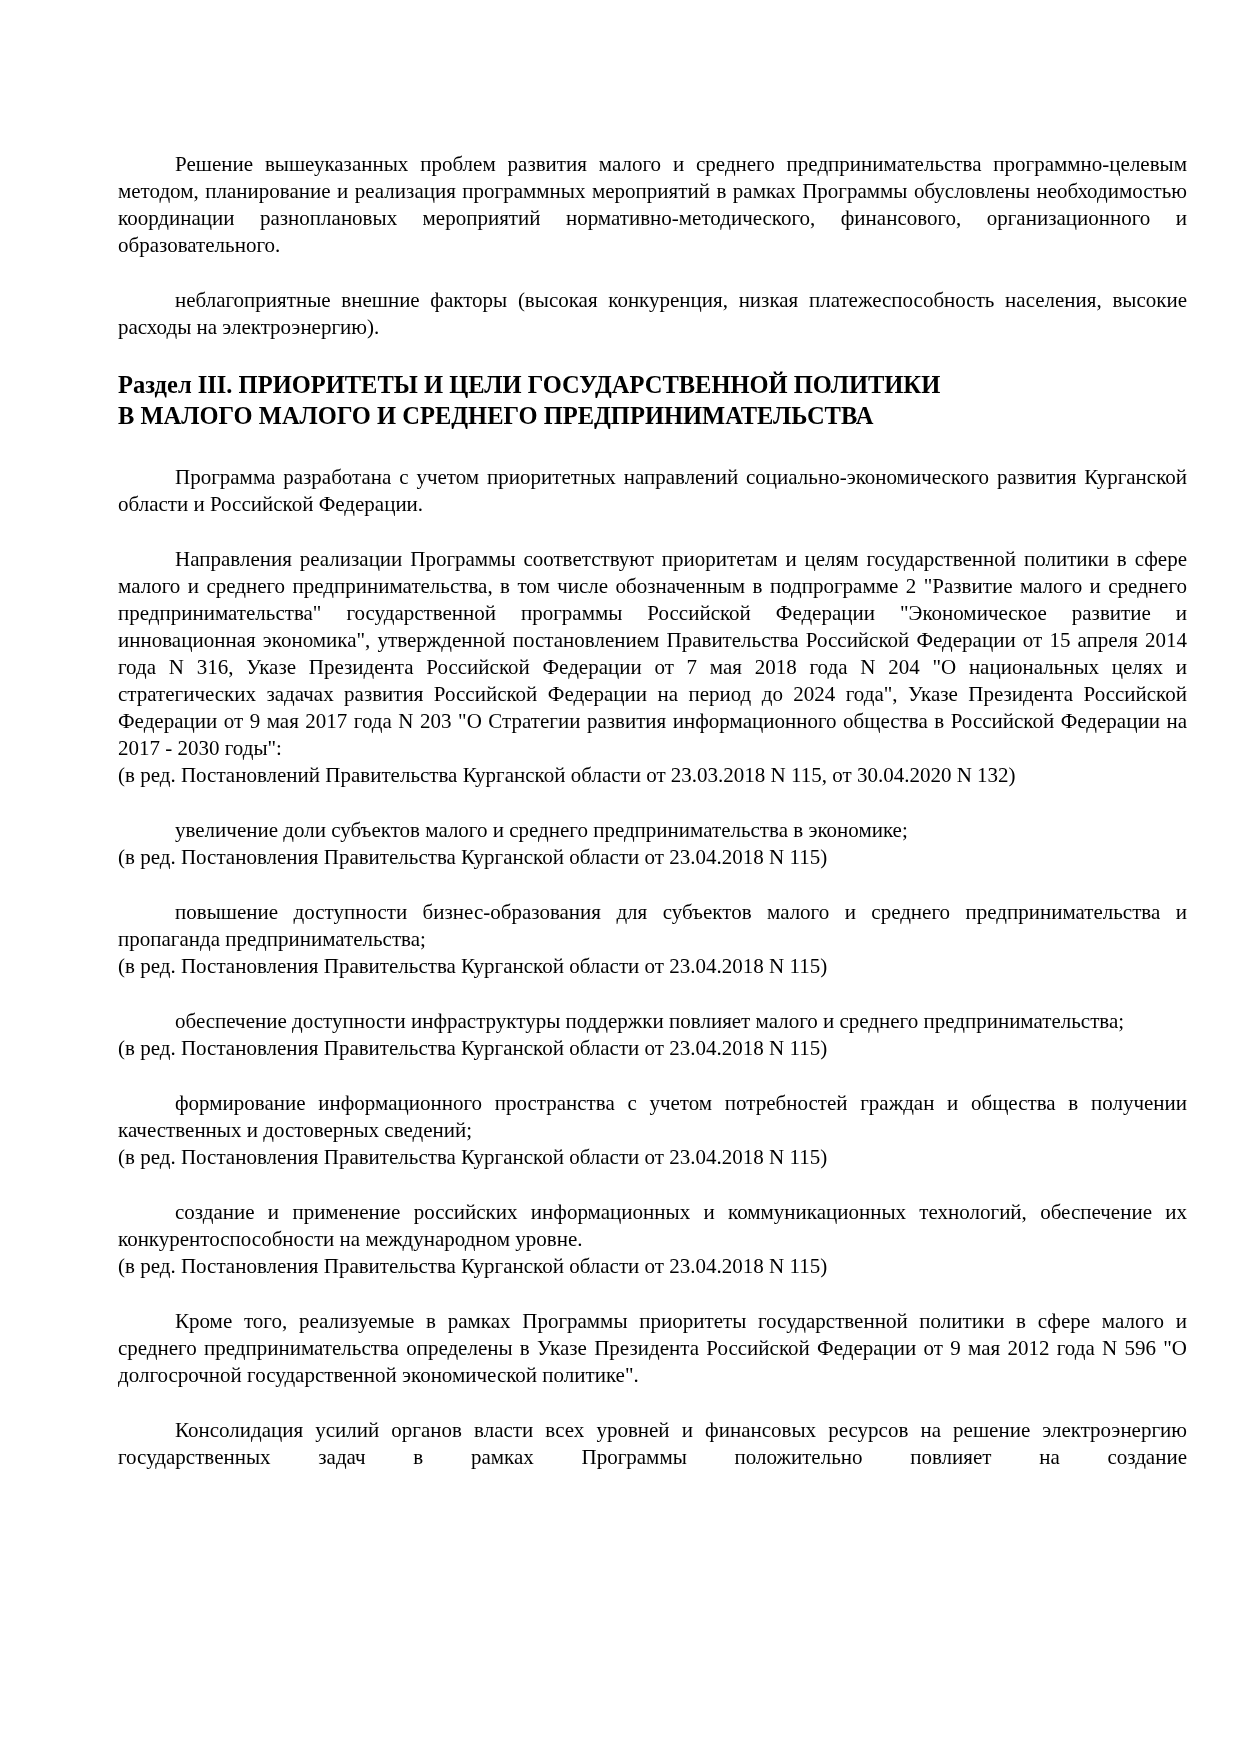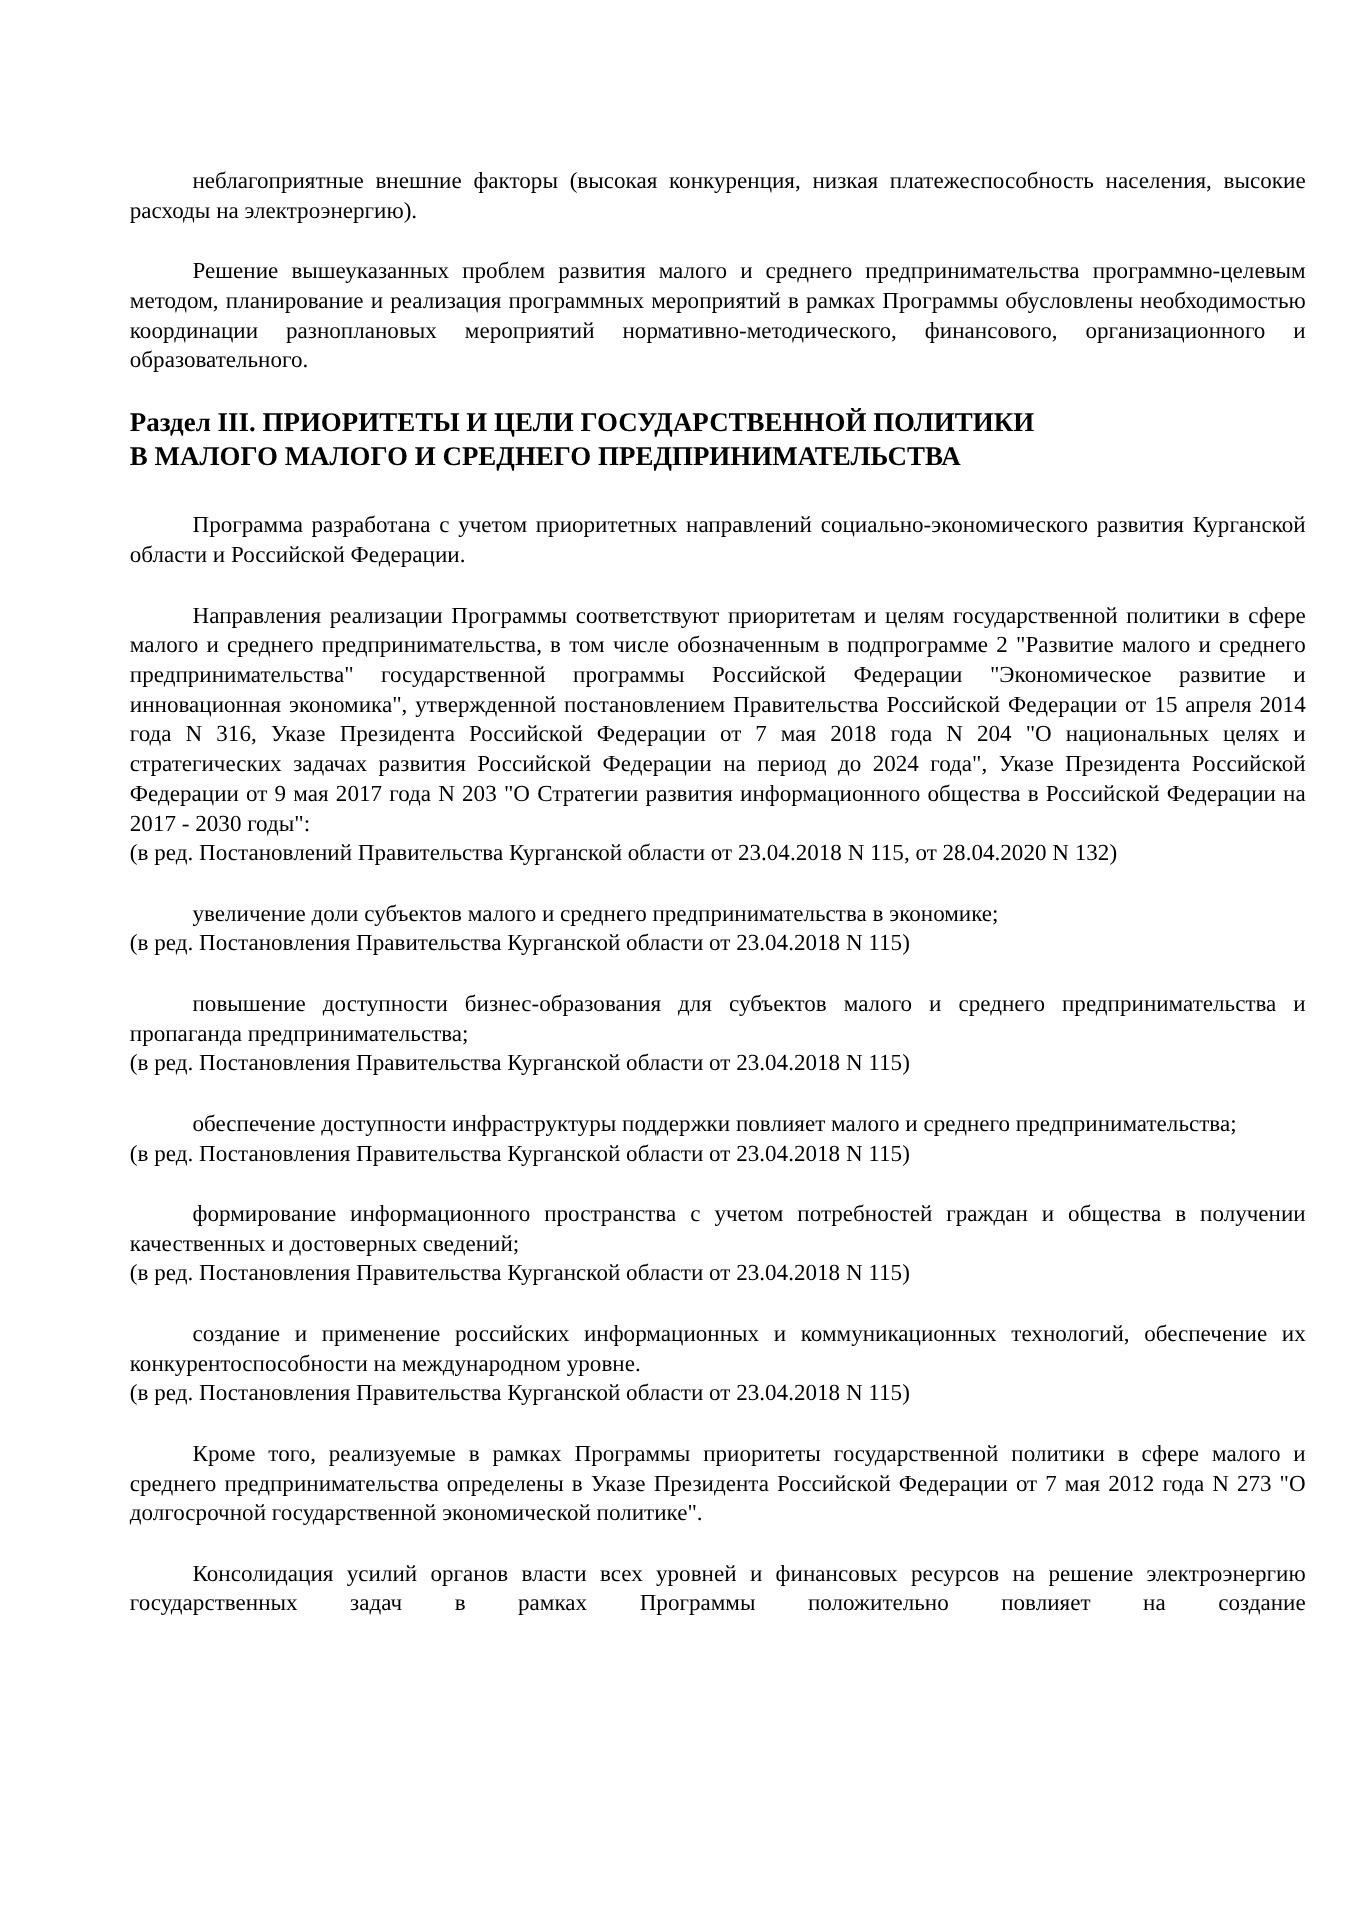--- a/index.html
+++ b/index.html
@@ -49,39 +49,39 @@
     .heading div {
       margin: 0;
     }
   </style>
 </head>
 <body>
 
 <div class="page">
 
   <div class="para">
-    <p class="indent">неблагоприятные внешние факторы (высокая конкуренция, низкая платежеспособность населения, высокие расходы на электроэнергию).</p>
+    <p class="indent">Решение вышеуказанных проблем развития малого и среднего предпринимательства программно-целевым методом, планирование и реализация программных мероприятий в рамках Программы обусловлены необходимостью координации разноплановых мероприятий нормативно-методического, финансового, организационного и образовательного.</p>
   </div>
 
   <div class="para">
-    <p class="indent">Решение вышеуказанных проблем развития малого и среднего предпринимательства программно-целевым методом, планирование и реализация программных мероприятий в рамках Программы обусловлены необходимостью координации разноплановых мероприятий нормативно-методического, финансового, организационного и образовательного.</p>
+    <p class="indent">неблагоприятные внешние факторы (высокая конкуренция, низкая платежеспособность населения, высокие расходы на электроэнергию).</p>
   </div>
 
   <div class="heading">
     <div>Раздел III. ПРИОРИТЕТЫ И ЦЕЛИ ГОСУДАРСТВЕННОЙ ПОЛИТИКИ</div>
     <div>В МАЛОГО МАЛОГО И СРЕДНЕГО ПРЕДПРИНИМАТЕЛЬСТВА</div>
   </div>
 
   <div class="para">
     <p class="indent">Программа разработана с учетом приоритетных направлений социально-экономического развития Курганской области и Российской Федерации.</p>
   </div>
 
   <div class="para">
     <p class="indent">Направления реализации Программы соответствуют приоритетам и целям государственной политики в сфере малого и среднего предпринимательства, в том числе обозначенным в подпрограмме 2 "Развитие малого и среднего предпринимательства" государственной программы Российской Федерации "Экономическое развитие и инновационная экономика", утвержденной постановлением Правительства Российской Федерации от 15 апреля 2014 года N 316, Указе Президента Российской Федерации от 7 мая 2018 года N 204 "О национальных целях и стратегических задачах развития Российской Федерации на период до 2024 года", Указе Президента Российской Федерации от 9 мая 2017 года N 203 "О Стратегии развития информационного общества в Российской Федерации на 2017 - 2030 годы":</p>
-    <p class="amend">(в ред. Постановлений Правительства Курганской области от 23.04.2018 N 115, от 28.04.2020 N 132)</p>
+    <p class="amend">(в ред. Постановлений Правительства Курганской области от 23.03.2018 N 115, от 30.04.2020 N 132)</p>
   </div>
 
   <div class="para">
     <p class="indent">увеличение доли субъектов малого и среднего предпринимательства в экономике;</p>
     <p class="amend">(в ред. Постановления Правительства Курганской области от 23.04.2018 N 115)</p>
   </div>
 
   <div class="para">
     <p class="indent">повышение доступности бизнес-образования для субъектов малого и среднего предпринимательства и пропаганда предпринимательства;</p>
     <p class="amend">(в ред. Постановления Правительства Курганской области от 23.04.2018 N 115)</p>
@@ -96,20 +96,20 @@
     <p class="indent">формирование информационного пространства с учетом потребностей граждан и общества в получении качественных и достоверных сведений;</p>
     <p class="amend">(в ред. Постановления Правительства Курганской области от 23.04.2018 N 115)</p>
   </div>
 
   <div class="para">
     <p class="indent">создание и применение российских информационных и коммуникационных технологий, обеспечение их конкурентоспособности на международном уровне.</p>
     <p class="amend">(в ред. Постановления Правительства Курганской области от 23.04.2018 N 115)</p>
   </div>
 
   <div class="para">
-    <p class="indent">Кроме того, реализуемые в рамках Программы приоритеты государственной политики в сфере малого и среднего предпринимательства определены в Указе Президента Российской Федерации от 7 мая 2012 года N 273 "О долгосрочной государственной экономической политике".</p>
+    <p class="indent">Кроме того, реализуемые в рамках Программы приоритеты государственной политики в сфере малого и среднего предпринимательства определены в Указе Президента Российской Федерации от 9 мая 2012 года N 596 "О долгосрочной государственной экономической политике".</p>
   </div>
 
   <div class="para">
     <p class="indent" style="text-align-last: justify;">Консолидация усилий органов власти всех уровней и финансовых ресурсов на решение электроэнергию государственных задач в рамках Программы положительно повлияет на создание</p>
   </div>
 
 </div>
 
 </body></html>

